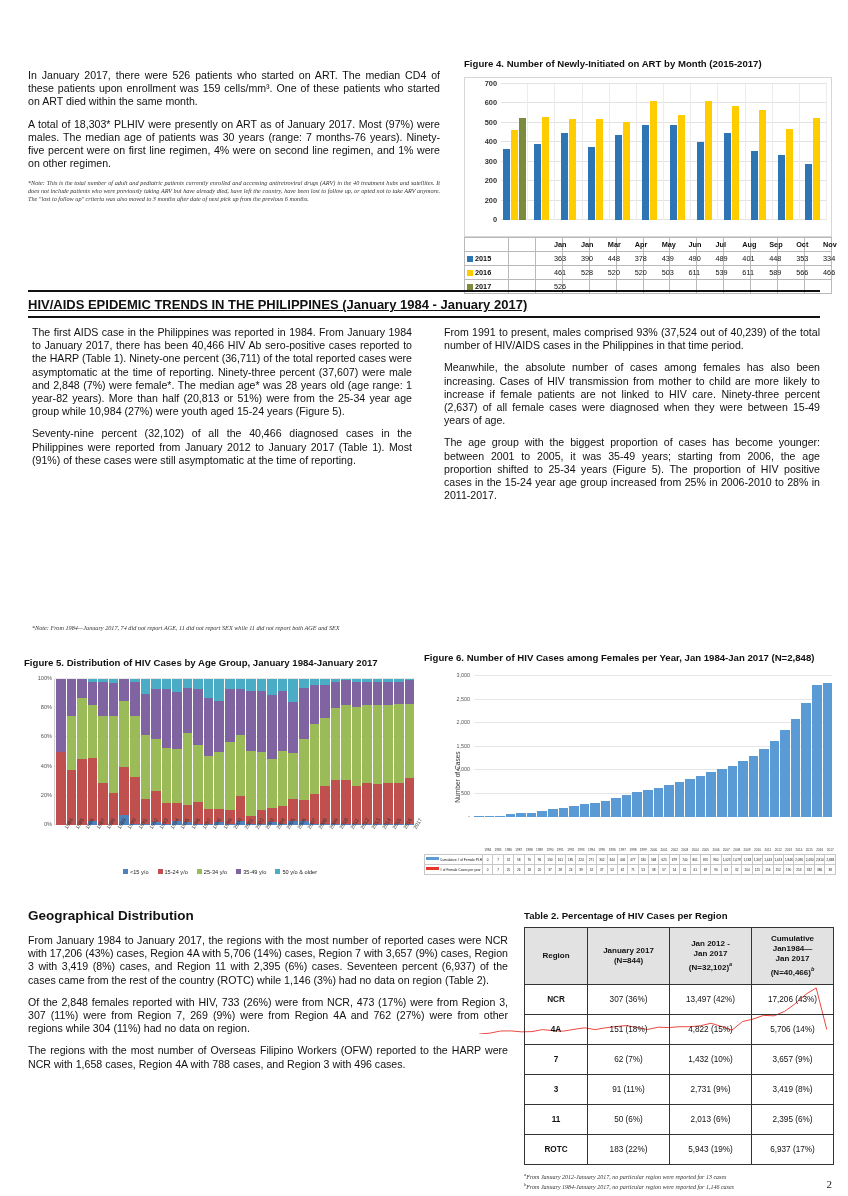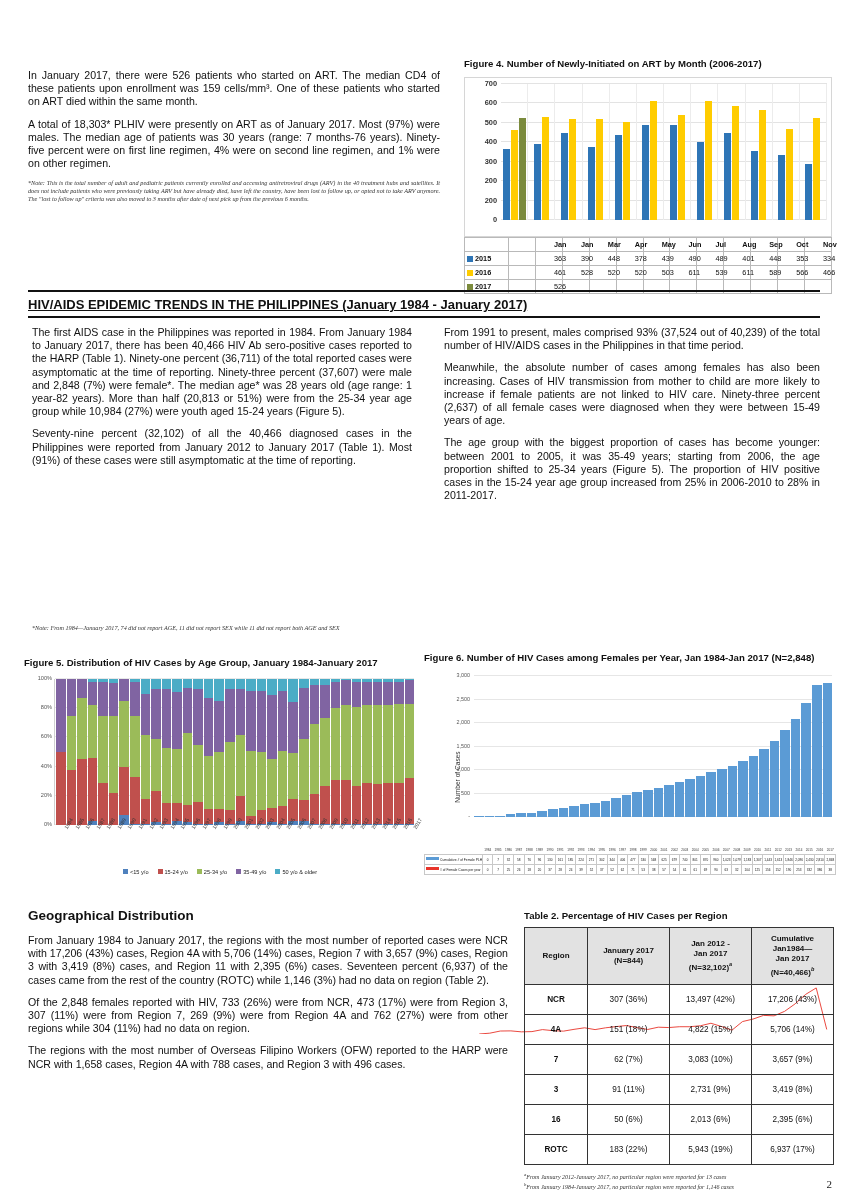--- a/index.html
+++ b/index.html
@@ -84,21 +84,21 @@
 <div class="page">
 
 
   <div style="position:absolute;left:28px;top:60px;width:412px;">
     <p class="body-p" style="margin-top:9px;">In January 2017, there were 526 patients who started on ART.    The median CD4 of these patients upon enrollment was 159 cells/mm³. One of these patients who started on ART died within the same month.</p>
     <p class="body-p">A total of 18,303* PLHIV were presently on ART as of January 2017. Most (97%) were males. The median age of patients was 30 years (range: 7 months-76 years). Ninety-five percent were on first line regimen, 4% were on second line regimen, and 1% were on other regimen.</p>
     <div class="note" style="margin-top:2px;">*Note: This is the total number of adult and pediatric patients currently enrolled and accessing antiretroviral drugs (ARV) in the 40 treatment hubs and satellites. It does not include patients who were previously taking ARV but have already died, have left the country, have been lost to follow up, or opted not to take ARV anymore. The "lost to follow up" criteria was also moved to 3 months after date of next pick up from the previous 6 months.</div>
   </div>
 
   <div id="fig4wrap">
-    <div class="fig-t">Figure 4. Number of Newly-Initiated on ART by Month  (2006-2017)</div>
+    <div class="fig-t">Figure 4. Number of Newly-Initiated on ART by Month  (2015-2017)</div>
     <div id="fig4box">
       <div id="f4-plot">
           <div class="f4-grid" style="bottom: 0%;">
             <div class="f4-ylab">0</div>
           </div>
           <div class="f4-grid" style="bottom: 14.2857%;">
             <div class="f4-ylab">200</div>
           </div>
           <div class="f4-grid" style="bottom: 28.5714%;">
             <div class="f4-ylab">200</div>
@@ -786,31 +786,31 @@
           </tr>
           <tr>
             <td class="reg">4A</td>
             <td>151 (18%)</td>
             <td>4,822 (15%)</td>
             <td>5,706 (14%)</td>
           </tr>
           <tr>
             <td class="reg">7</td>
             <td>62 (7%)</td>
-            <td>3,083 (10%)</td>
+            <td>1,432 (10%)</td>
             <td>3,657 (9%)</td>
           </tr>
           <tr>
             <td class="reg">3</td>
             <td>91 (11%)</td>
             <td>2,731 (9%)</td>
             <td>3,419 (8%)</td>
           </tr>
           <tr>
-            <td class="reg">16</td>
+            <td class="reg">11</td>
             <td>50 (6%)</td>
             <td>2,013 (6%)</td>
             <td>2,395 (6%)</td>
           </tr>
           <tr>
             <td class="reg">ROTC</td>
             <td>183 (22%)</td>
             <td>5,943 (19%)</td>
             <td>6,937 (17%)</td>
           </tr>

